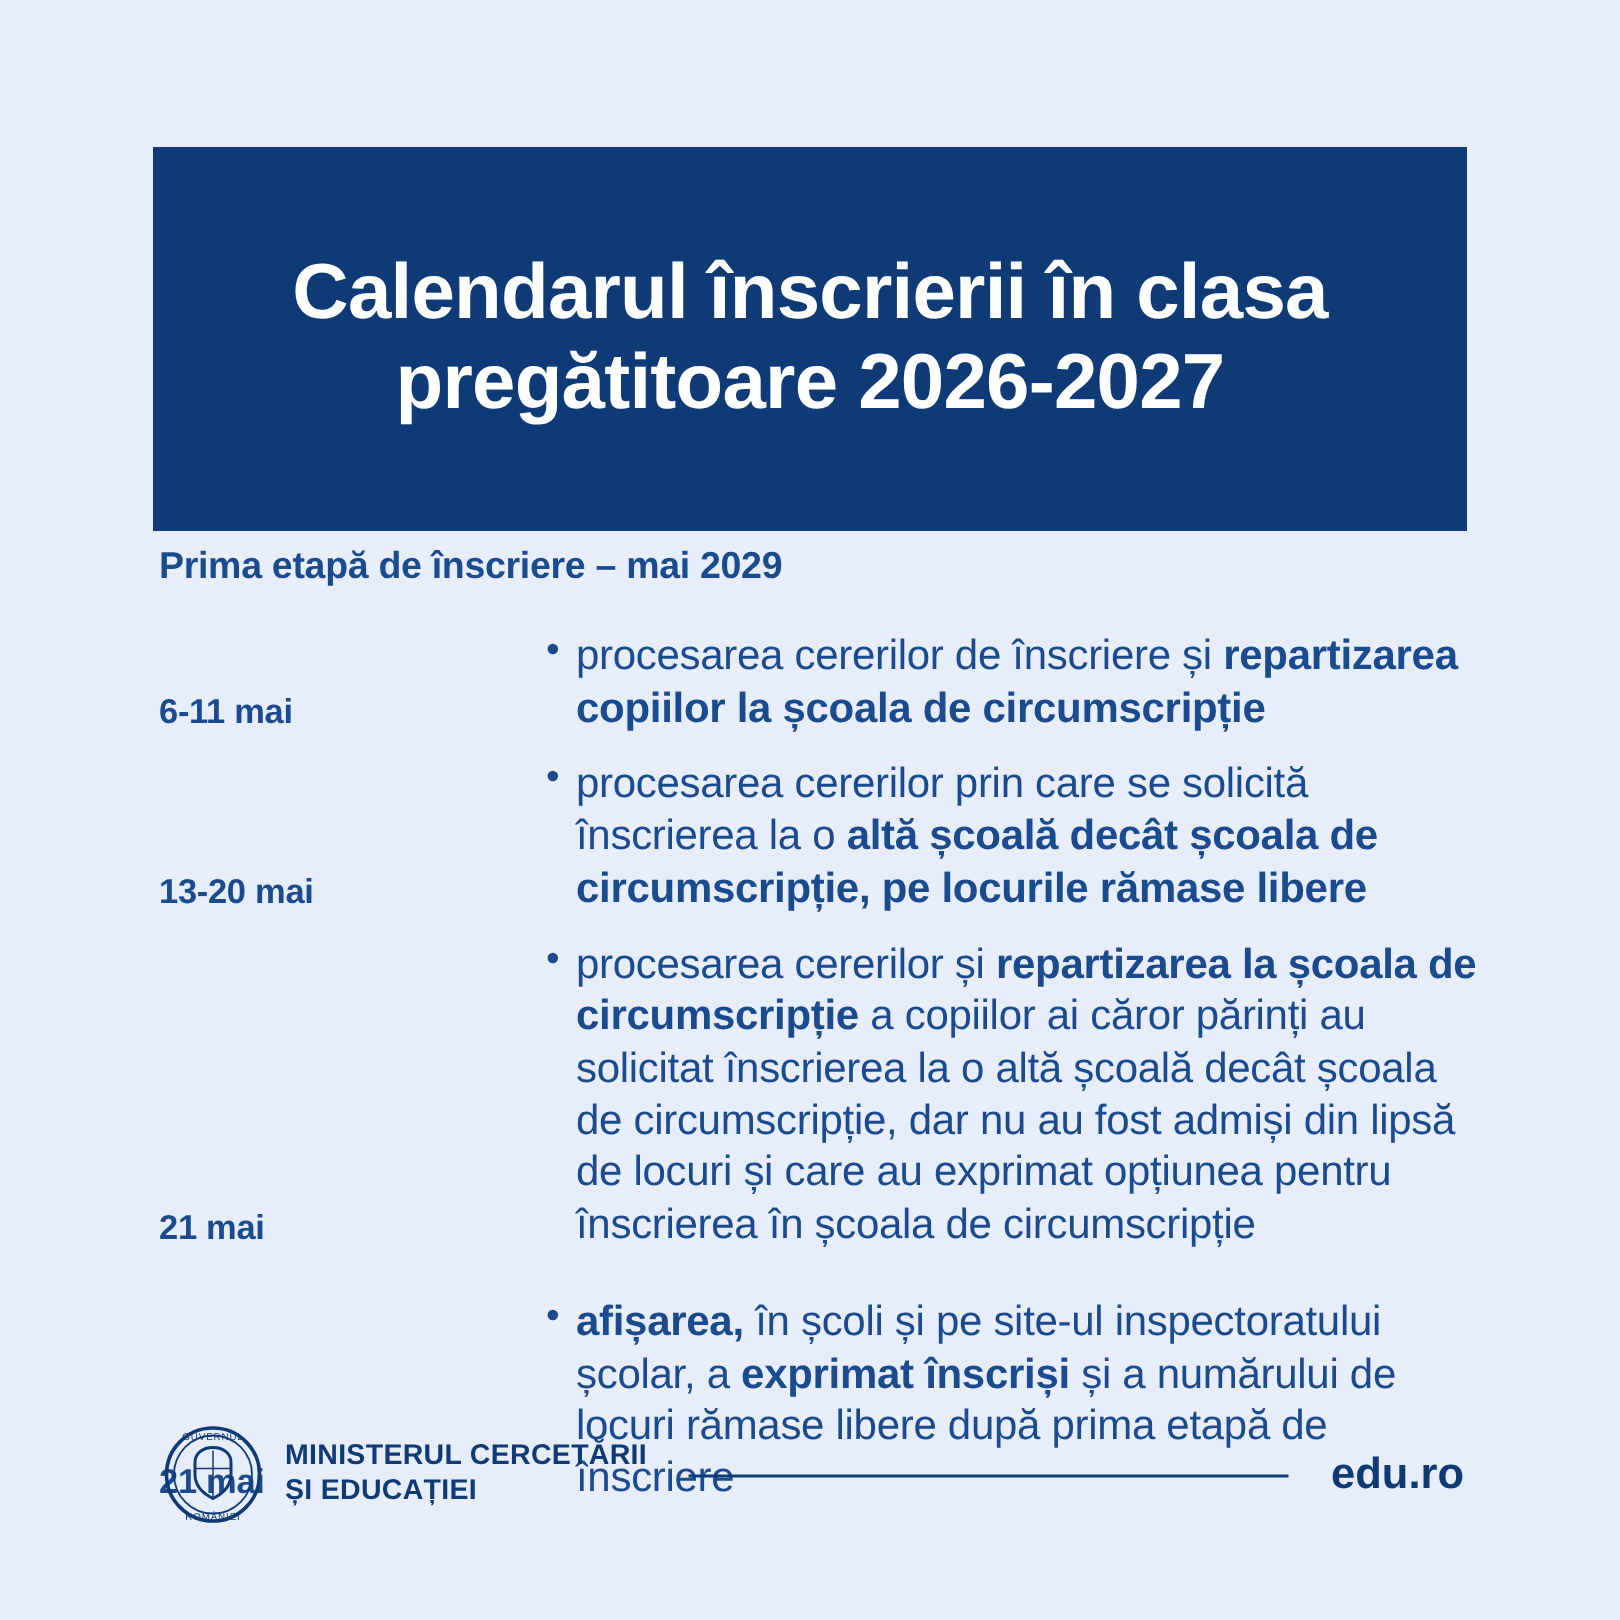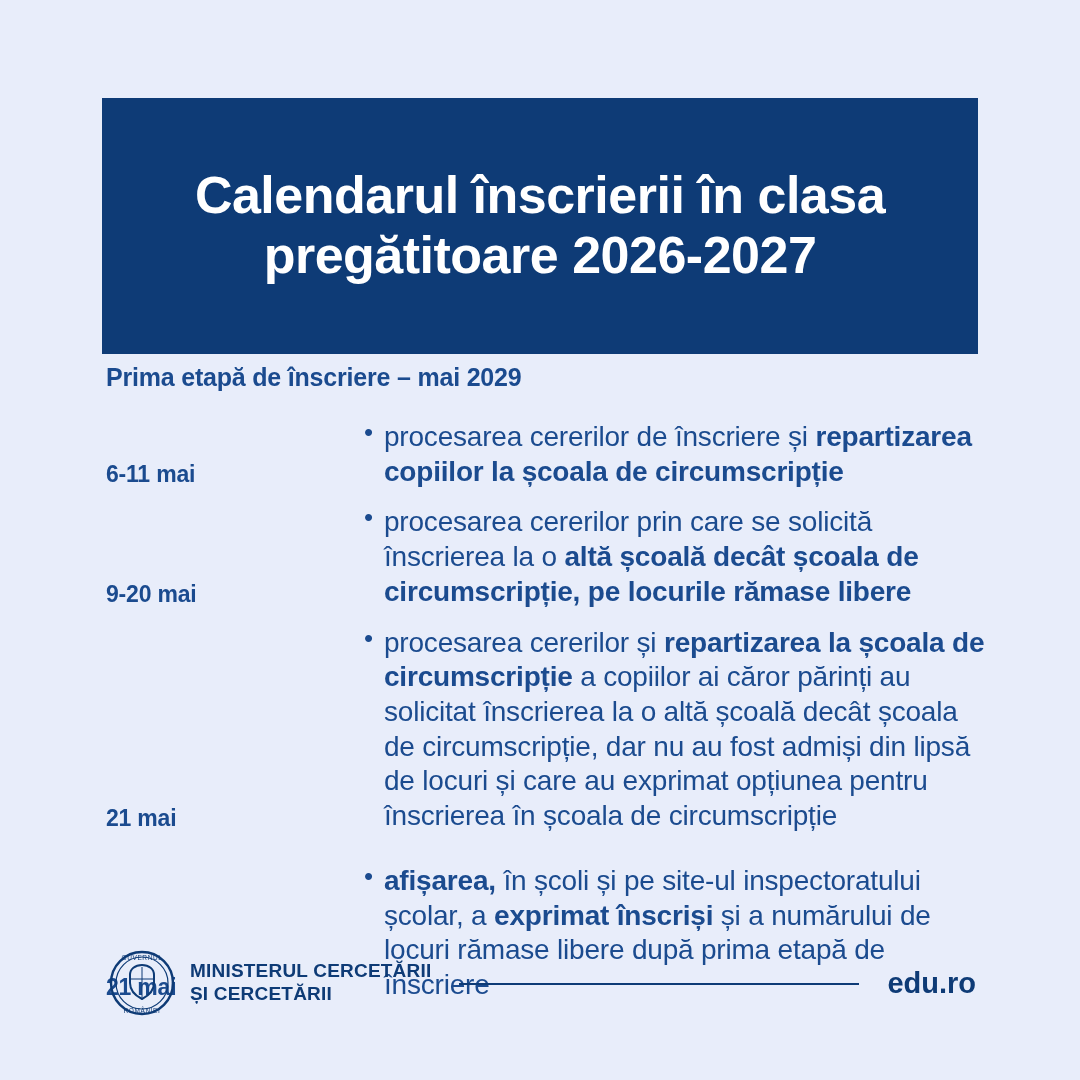--- a/index.html
+++ b/index.html
@@ -165,21 +165,21 @@
 
     <div class="row">
       <div class="date">6-11 mai</div>
       <div class="content">
         <span class="bullet">•</span>
         <span class="text">procesarea cererilor de înscriere și <b>repartizarea copiilor la școala de circumscripție</b></span>
       </div>
     </div>
 
     <div class="row">
-      <div class="date">9-20 mai</div>
+      <div class="date">13-20 mai</div>
       <div class="content">
         <span class="bullet">•</span>
         <span class="text">procesarea cererilor prin care se solicită înscrierea la o <b>altă școală decât școala de circumscripție, pe locurile rămase libere</b></span>
       </div>
     </div>
 
     <div class="row row-gap-large">
       <div class="date">21 mai</div>
       <div class="content">
         <span class="bullet">•</span>
@@ -204,19 +204,19 @@
         <circle cx="36" cy="34" r="26" fill="none" stroke="#0e3b76" stroke-width="1.2"></circle>
         <path d="M36 16 c7 0 12 4 12 10 v8 c0 8 -6 13 -12 16 c-6 -3 -12 -8 -12 -16 v-8 c0 -6 5 -10 12 -10 z" fill="none" stroke="#0e3b76" stroke-width="2"></path>
         <path d="M36 18 v32" stroke="#0e3b76" stroke-width="1"></path>
         <path d="M24 30 h24" stroke="#0e3b76" stroke-width="1"></path>
         <text x="36" y="11" text-anchor="middle" font-family="Liberation Sans, sans-serif" font-size="6.5" fill="#0e3b76" letter-spacing="0.6">GUVERNUL</text>
         <text x="36" y="64" text-anchor="middle" font-family="Liberation Sans, sans-serif" font-size="6.5" fill="#0e3b76" letter-spacing="0.6">ROMÂNIEI</text>
       </svg>
     </div>
     <div class="ministry">
       <div>MINISTERUL CERCETĂRII</div>
-      <div>ȘI CERCETĂRII</div>
+      <div>ȘI EDUCAȚIEI</div>
     </div>
     <div class="footer-rule"></div>
     <div class="site">edu.ro</div>
   </div>
 
 </div>
 
 </body></html>

